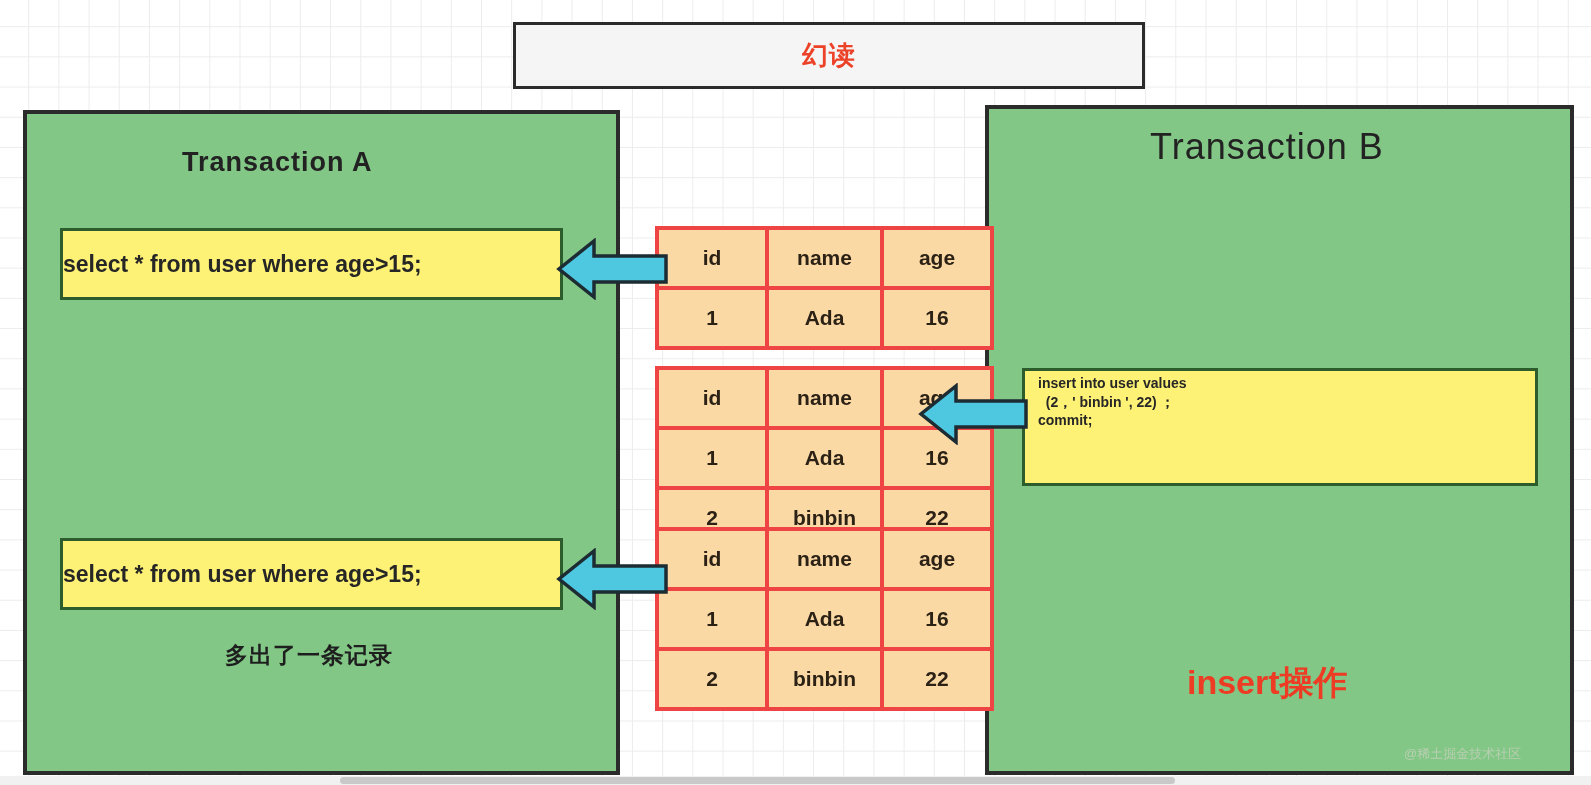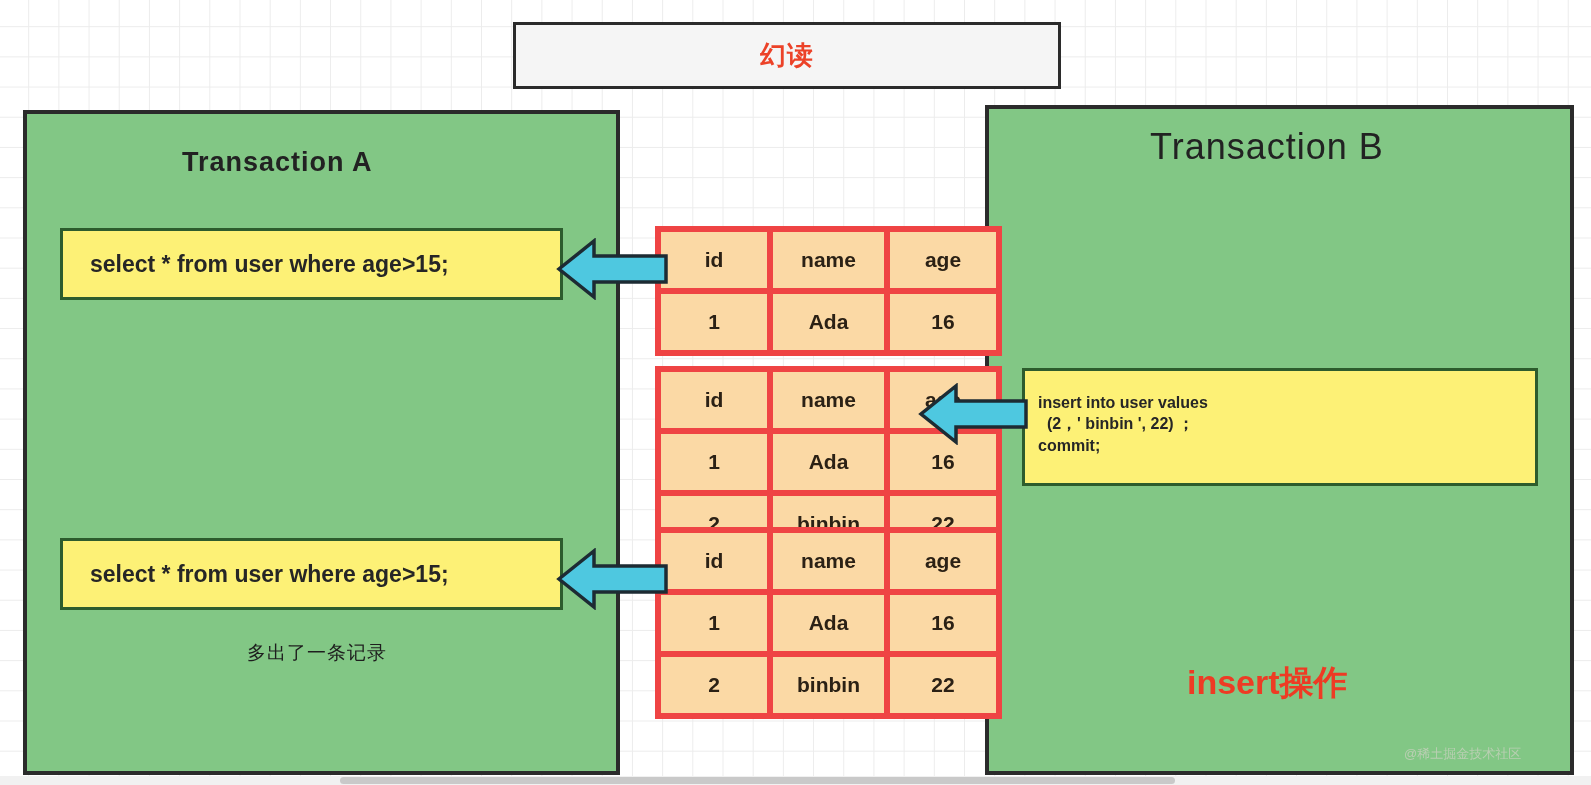--- a/index.html
+++ b/index.html
@@ -13,21 +13,21 @@
     background-color:#ffffff;
     background-image:
       linear-gradient(to right, #ececec 1px, transparent 1px),
       linear-gradient(to bottom, #ececec 1px, transparent 1px);
     background-size:30.2px 30.2px;
     background-position:-2px -4px;
   }
 
   
   .title-box{
-    position:absolute;left:513px;top:22px;width:548px;height:67px;
+    position:absolute;left:513px;top:22px;width:632px;height:67px;
     background:#f5f5f5;border:3px solid #2b2b2b;box-sizing:border-box;
     display:flex;align-items:center;justify-content:center;gap:110px;
   }
   .title-text{
     color:#ec4228;font-weight:bold;font-size:26px;letter-spacing:1px;
     white-space:nowrap;
   }
 
   
   .panel{
@@ -43,53 +43,53 @@
   #title-a{left:182px;top:139px;font-size:27px;font-weight:bold;letter-spacing:1px;margin-top:8px;}
   #title-b{left:1150px;top:126px;font-size:36px;font-weight:normal;letter-spacing:1px;}
 
   
   .sql-box{
     position:absolute;background:#fdf176;border:3px solid #2d5c2d;
     box-sizing:border-box;display:flex;align-items:center;
   }
   .sql-text{
     font-size:23px;font-weight:bold;color:#262626;white-space:pre;
-    padding-left:27px;line-height:1.42;
+    line-height:1.42;
   }
   #sql-a1{left:60px;top:228px;width:503px;height:72px;}
   #sql-a2{left:60px;top:538px;width:503px;height:72px;}
   #sql-b1{left:1022px;top:368px;width:516px;height:118px;align-items:flex-start;}
-  #sql-b1 .sql-text{padding-top:21px;padding-left:13px;font-size:16px;line-height:1.33;}
+  #sql-b1 .sql-text{padding-top:3px;padding-left:13px;font-size:14px;line-height:1.33;}
 
   
   .dtable{
     position:absolute;border-collapse:collapse;background:#fbd9a5;
     table-layout:fixed;
   }
   .dtable td{
-    border:6px solid #ef4444;background:#fbd9a5;
+    border:4px solid #ef4444;background:#fbd9a5;
     text-align:center;font-size:21px;font-weight:bold;color:#2b2115;
     height:38px;padding:9px;
   }
   .dtable .c-id{width:88px;}
   .dtable .c-name{width:93px;text-align:center;}
   .dtable .c-age{width:88px;}
   #tbl-1{left:655px;top:226px;}
   #tbl-2{left:655px;top:366px;}
   #tbl-3{left:655px;top:527px;}
 
   
   .arrow{position:absolute;}
   #arrow-1{left:556px;top:238px;width:112px;height:62px;}
   #arrow-2{left:918px;top:383px;width:110px;height:62px;}
   #arrow-3{left:556px;top:548px;width:112px;height:62px;}
 
   
   #note-extra{
-    position:absolute;left:247px;top:640px;font-size:19px;font-weight:normal;
+    position:absolute;left:225px;top:640px;font-size:23px;font-weight:bold;
     color:#1e1e1e;white-space:nowrap;letter-spacing:1px;
   }
   #note-insert{
     position:absolute;left:1187px;top:660px;font-size:34px;font-weight:bold;
     color:#ee3b24;white-space:nowrap;text-align:right;
   }
   #watermark{
     position:absolute;left:1404px;top:745px;font-size:13px;color:#b9cfb2;
     white-space:nowrap;
   }

